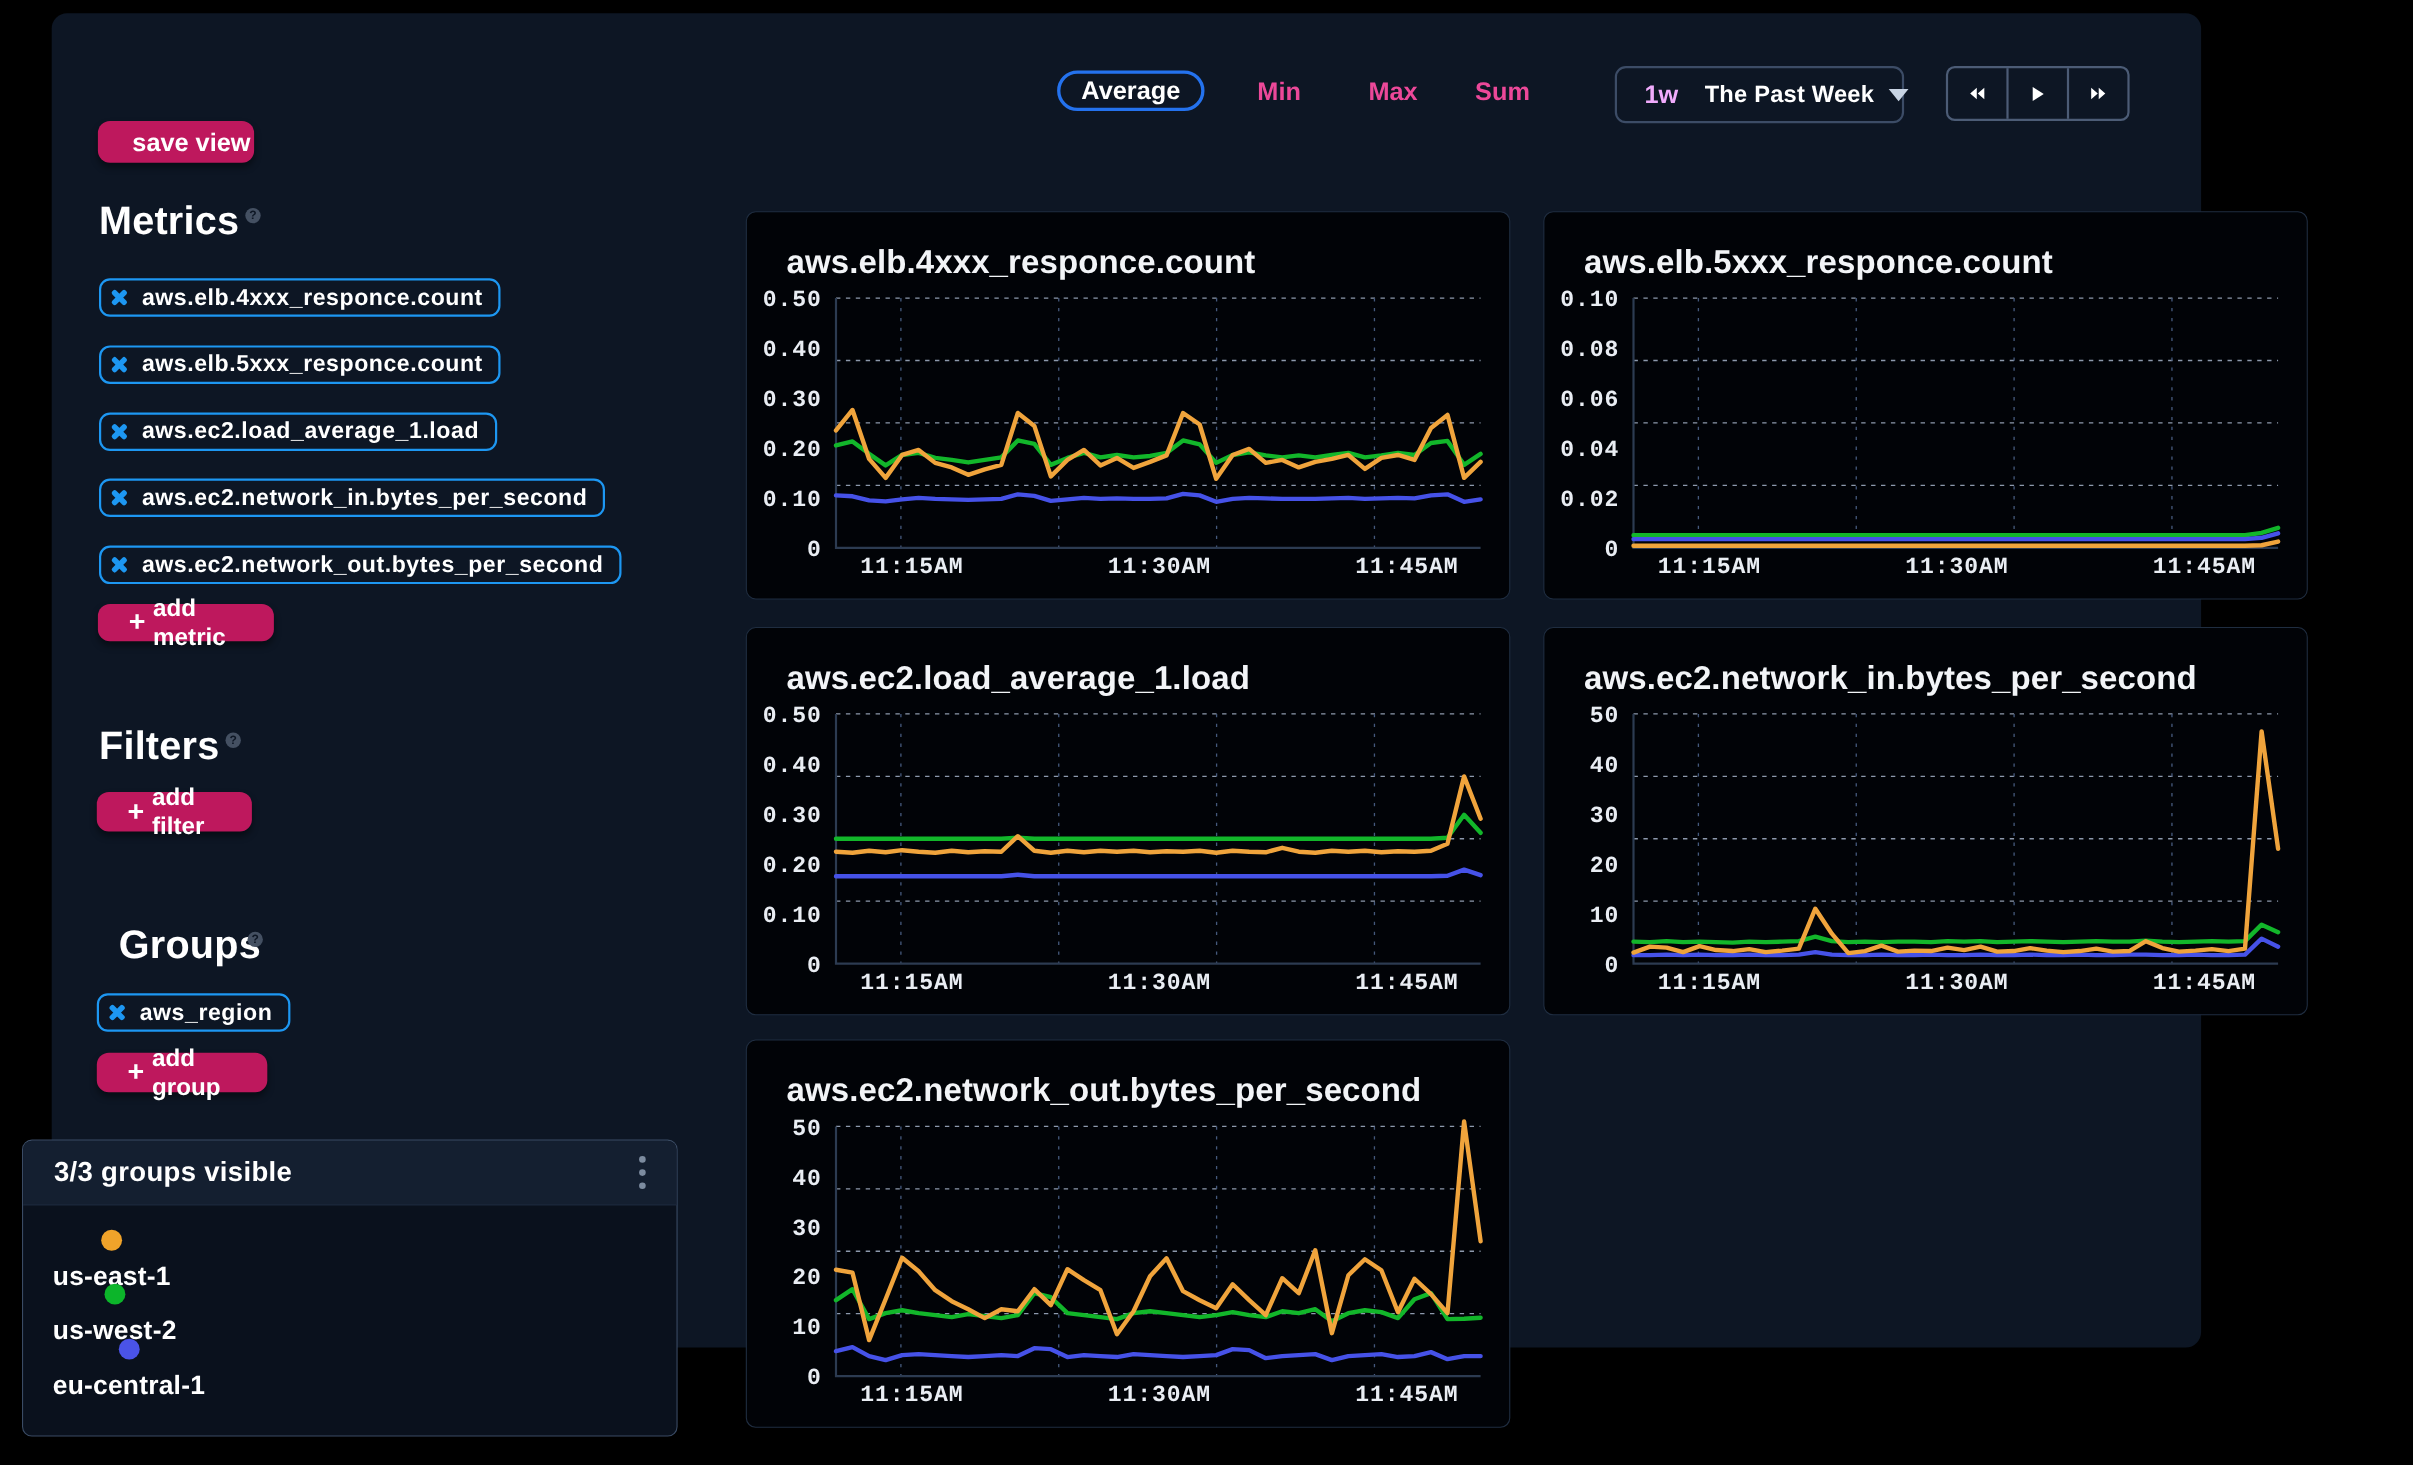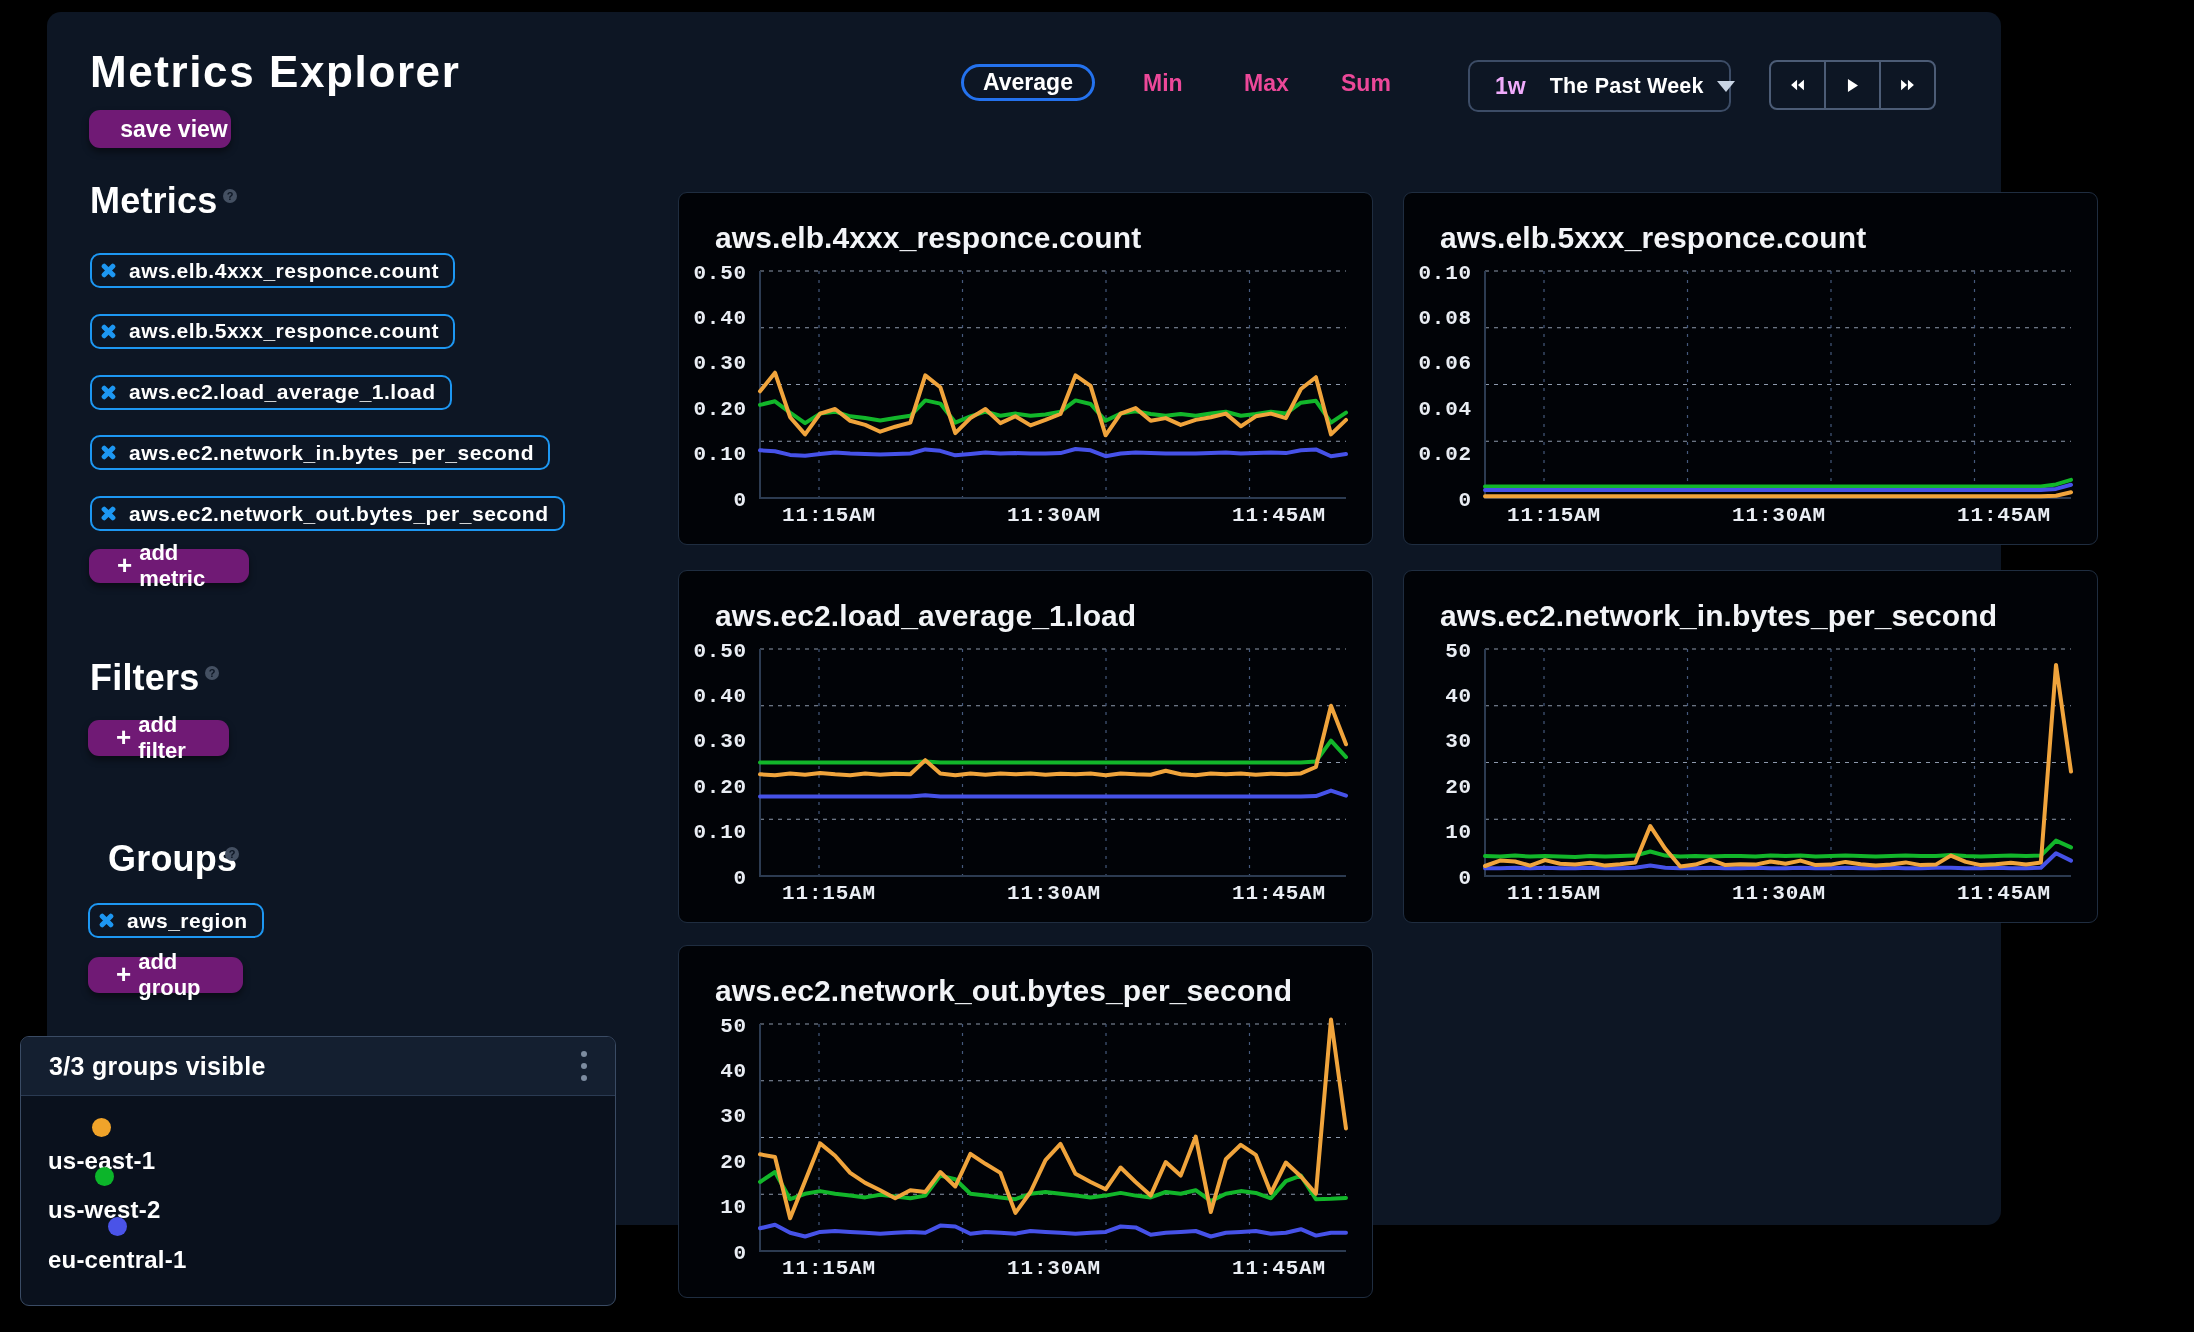--- a/index.html
+++ b/index.html
@@ -1,19 +1,19 @@
 <!DOCTYPE html>
 <html><head><meta charset="utf-8">
 <style>
 html,body{margin:0;padding:0;background:#000;width:2194px;height:1332px;overflow:hidden;}
 *{box-sizing:border-box;font-family:"Liberation Sans",sans-serif;}
 #stage{position:relative;width:2194px;height:1332px;background:#000;}
 #mainpanel{position:absolute;left:47px;top:12px;width:1954px;height:1213px;background:#0d1624;border-radius:14px;}
 h1{position:absolute;left:90px;top:47px;margin:0;font-size:44px;font-weight:bold;color:#fff;letter-spacing:1.6px;}
-.btn{position:absolute;background:#701a75;border-radius:11px;color:#fff;font-weight:bold;display:flex;align-items:center;justify-content:center;box-shadow:0 4px 7px rgba(0,0,0,0.45);padding-left:28px;}
+.btn{position:absolute;background:#be185d;border-radius:11px;color:#fff;font-weight:bold;display:flex;align-items:center;justify-content:center;box-shadow:0 4px 7px rgba(0,0,0,0.45);padding-left:28px;}
 #saveview{left:89px;top:110px;width:142px;height:38px;font-size:23px;}
 .addbtn{font-size:22px;gap:7px;}
 .plus{font-size:26px;font-weight:bold;position:relative;top:-1px;}
 .h2{position:absolute;color:#fff;font-size:36px;font-weight:bold;letter-spacing:0.2px;}
 .qm{position:absolute;width:14px;height:14px;border-radius:50%;background:#445062;color:#0d1624;font-size:11px;font-weight:bold;display:flex;align-items:center;justify-content:center;}
 .chip{position:absolute;height:35px;border:2.5px solid #1d97f2;border-radius:10px;display:flex;align-items:center;gap:13px;padding:0 14px 0 9px;background:transparent;}
 .chiptxt{color:#fff;font-weight:bold;font-size:21px;letter-spacing:0.5px;white-space:nowrap;}
 
 .xico{position:relative;width:15px;height:15px;display:inline-block;flex:0 0 15px;}
 .xico::before,.xico::after{content:"";position:absolute;left:-1px;top:5px;width:17px;height:5px;border-radius:2px;background:#1d97f2;}
@@ -43,21 +43,20 @@
 #legendhdr .t{color:#fff;font-weight:bold;font-size:25px;margin-left:28px;letter-spacing:0.3px;}
 .dots3{position:absolute;right:28px;top:14px;width:6px;}
 .dots3 i{display:block;width:6px;height:6px;border-radius:50%;background:#7d8ca0;margin-bottom:6px;}
 .litem{position:absolute;display:flex;align-items:center;gap:10px;flex-direction:column;}
 .ldot{width:19px;height:19px;border-radius:50%;}
 .ltxt{color:#fff;font-weight:bold;font-size:24px;letter-spacing:0.2px;}
 </style></head>
 <body>
 <div id="stage">
 <div id="mainpanel"></div>
-<h1>Metrics Explorer</h1>
 <div id="saveview" class="btn">save view</div>
 
 <div id="avg">Average</div>
 <div class="statlbl" style="left:1143px;">Min</div>
 <div class="statlbl" style="left:1244px;">Max</div>
 <div class="statlbl" style="left:1341px;">Sum</div>
 <div id="timebox">
       <span class="tw">1w</span>
       <span class="tpw">The Past Week</span>
       <span class="caret"></span>

